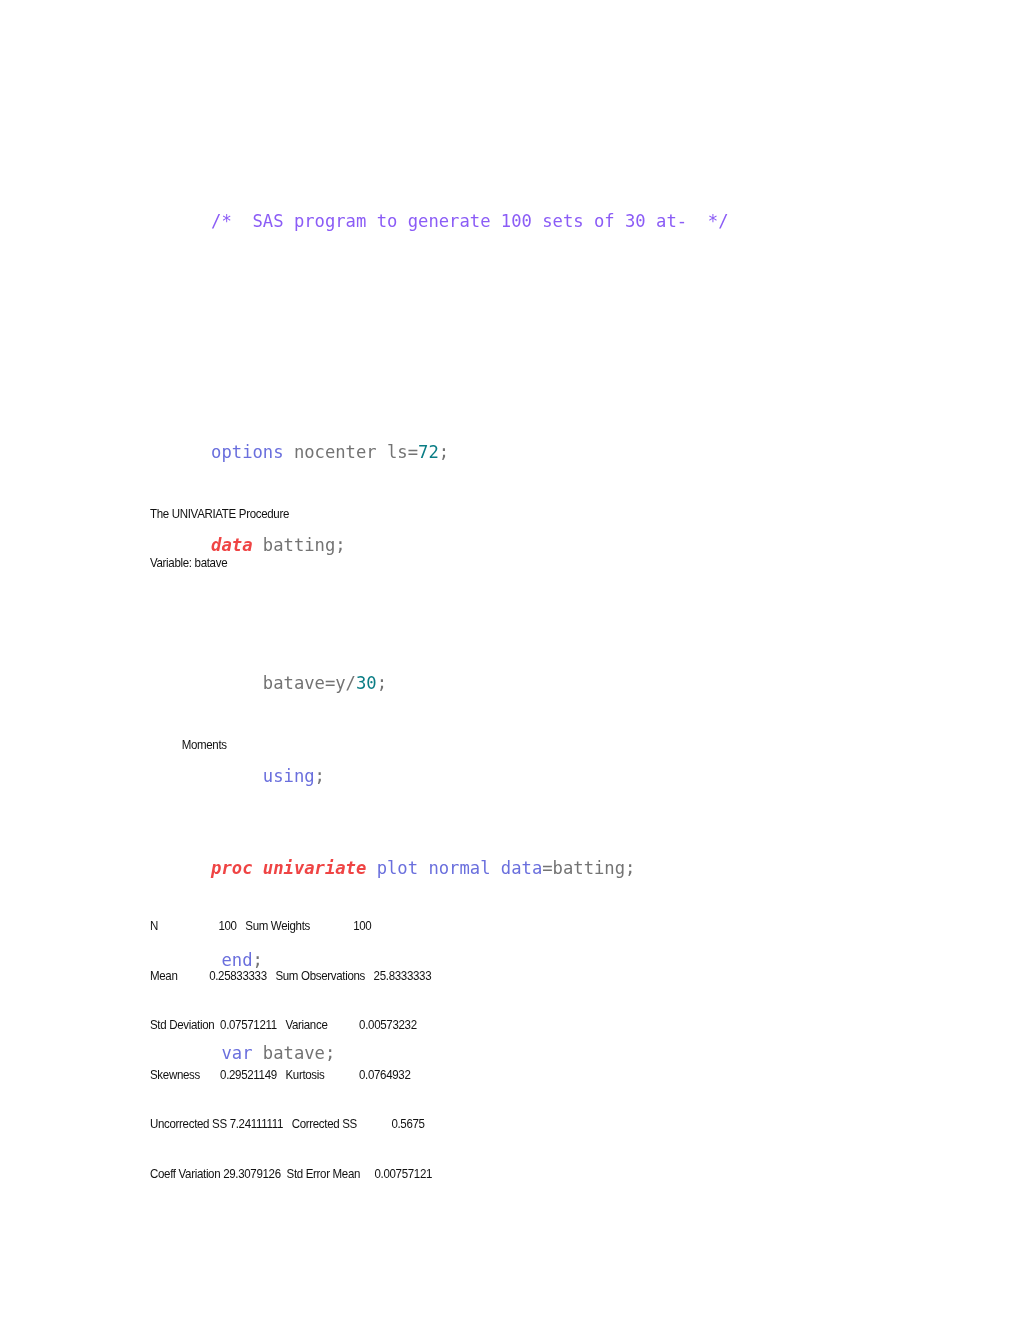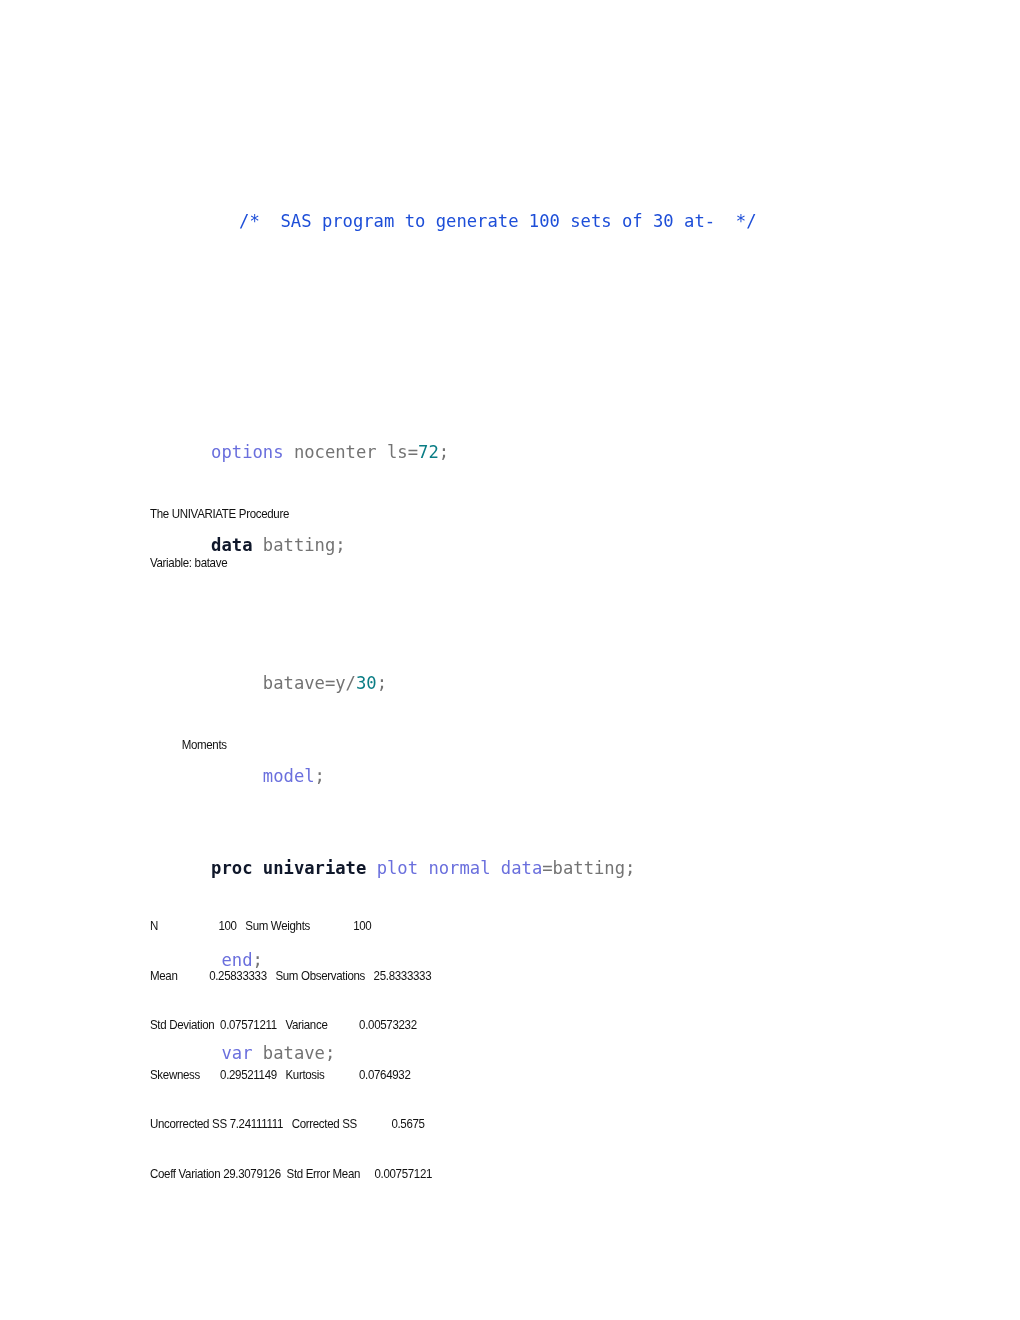--- a/index.html
+++ b/index.html
@@ -36,23 +36,23 @@
     letter-spacing: 0px;
     white-space: pre;
     color: #555555;
   }
   .code-line {
     white-space: pre;
     height: 23.1px;
   }
   .code-line.blank { height: 23.1px; }
 
-  .tok-comment { color: #1d4ed8; margin-left: 28px; }
+  .tok-comment { color: #8b5cf6; }
   .tok-kw      { color: #6a6fdd; }
-  .tok-kwb     { color: #0f172a; font-weight: bold; }
+  .tok-kwb     { color: #ef4444; font-weight: bold; font-style: italic; }
   .tok-num     { color: #0a7d85; font-weight: normal; }
   .tok-plain   { color: #737373; }
 
   
   .listing {
     position: absolute;
     left: 150px;
     top: 456px;
     font-family: "Liberation Sans Narrow", "Liberation Sans", sans-serif;
     font-size: 12.4px;
@@ -93,21 +93,21 @@
       <span class="tok-kwb">data</span><span class="tok-plain"> batting;</span>
     </div>
 
 
 
     <div class="code-line">
       <span class="tok-plain">     batave=y/</span><span class="tok-num">30</span><span class="tok-plain">;</span>
     </div>
 
     <div class="code-line">
-      <span class="tok-plain">     </span><span class="tok-kw">model</span><span class="tok-plain">;</span>
+      <span class="tok-plain">     </span><span class="tok-kw">using</span><span class="tok-plain">;</span>
     </div>
 
     <div class="code-line">
       <span class="tok-kwb">proc univariate</span><span class="tok-plain"> </span><span class="tok-kw">plot normal data</span><span class="tok-plain">=batting;</span>
     </div>
 
     <div class="code-line">
       <span class="tok-plain"> </span><span class="tok-kw">end</span><span class="tok-plain">;</span>
     </div>
 

